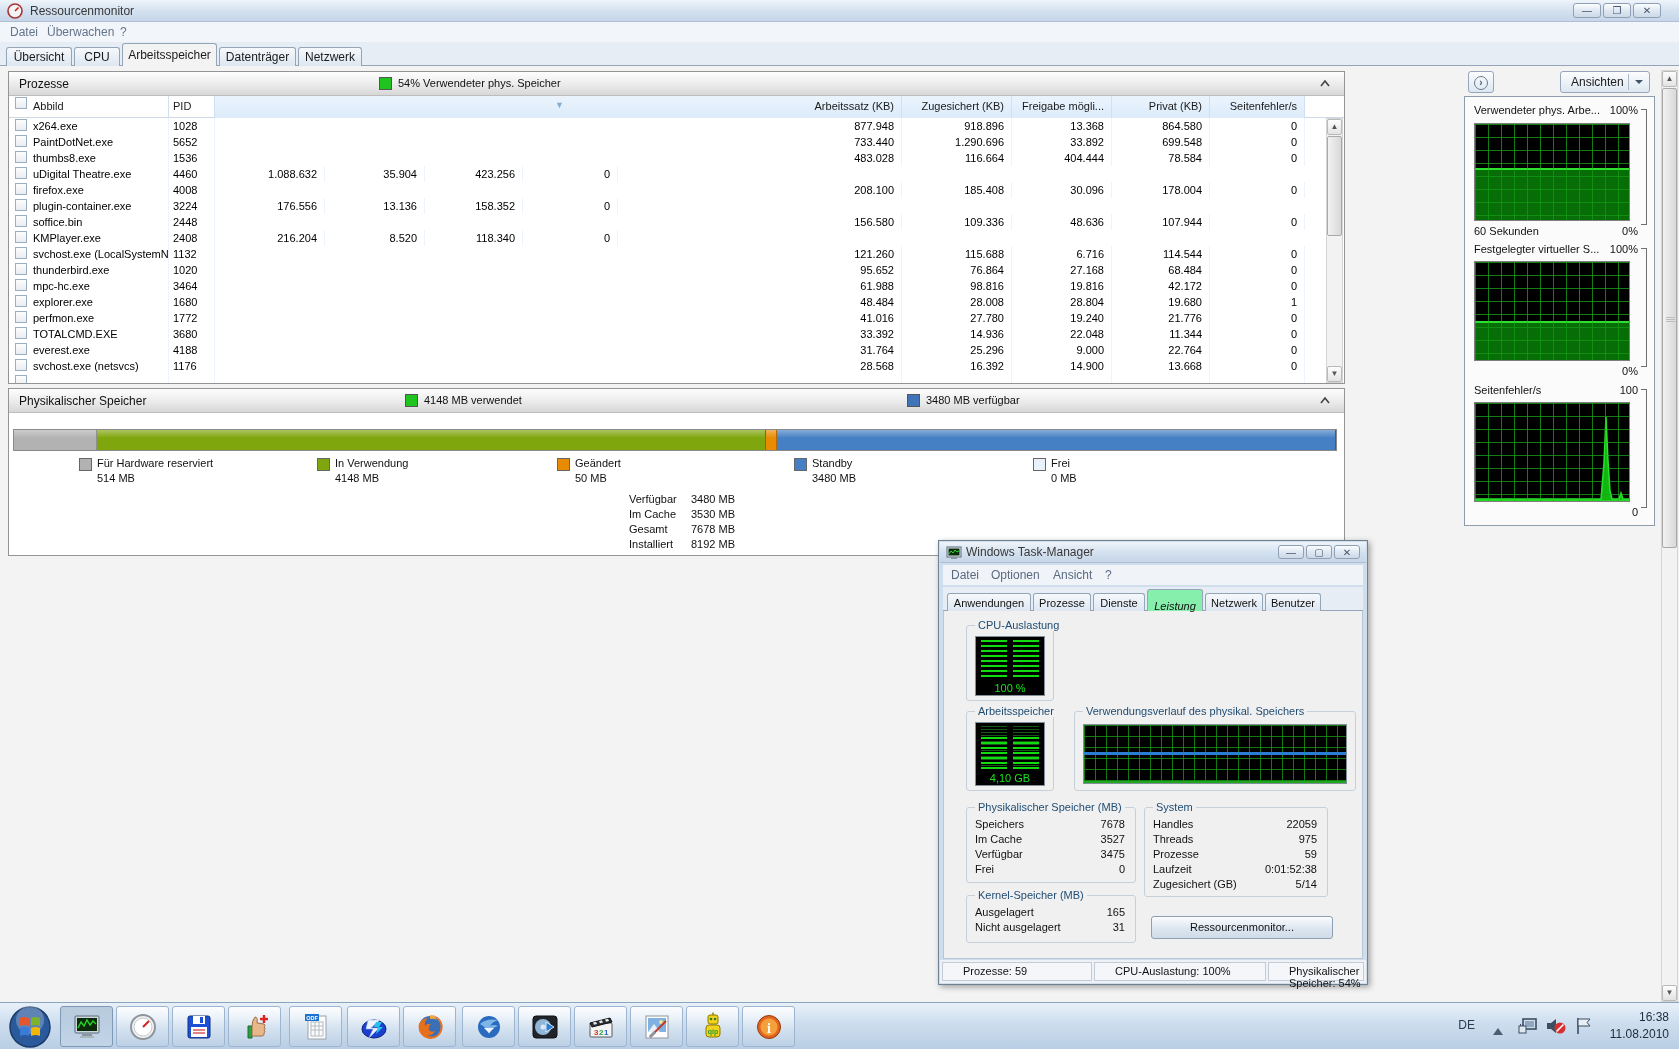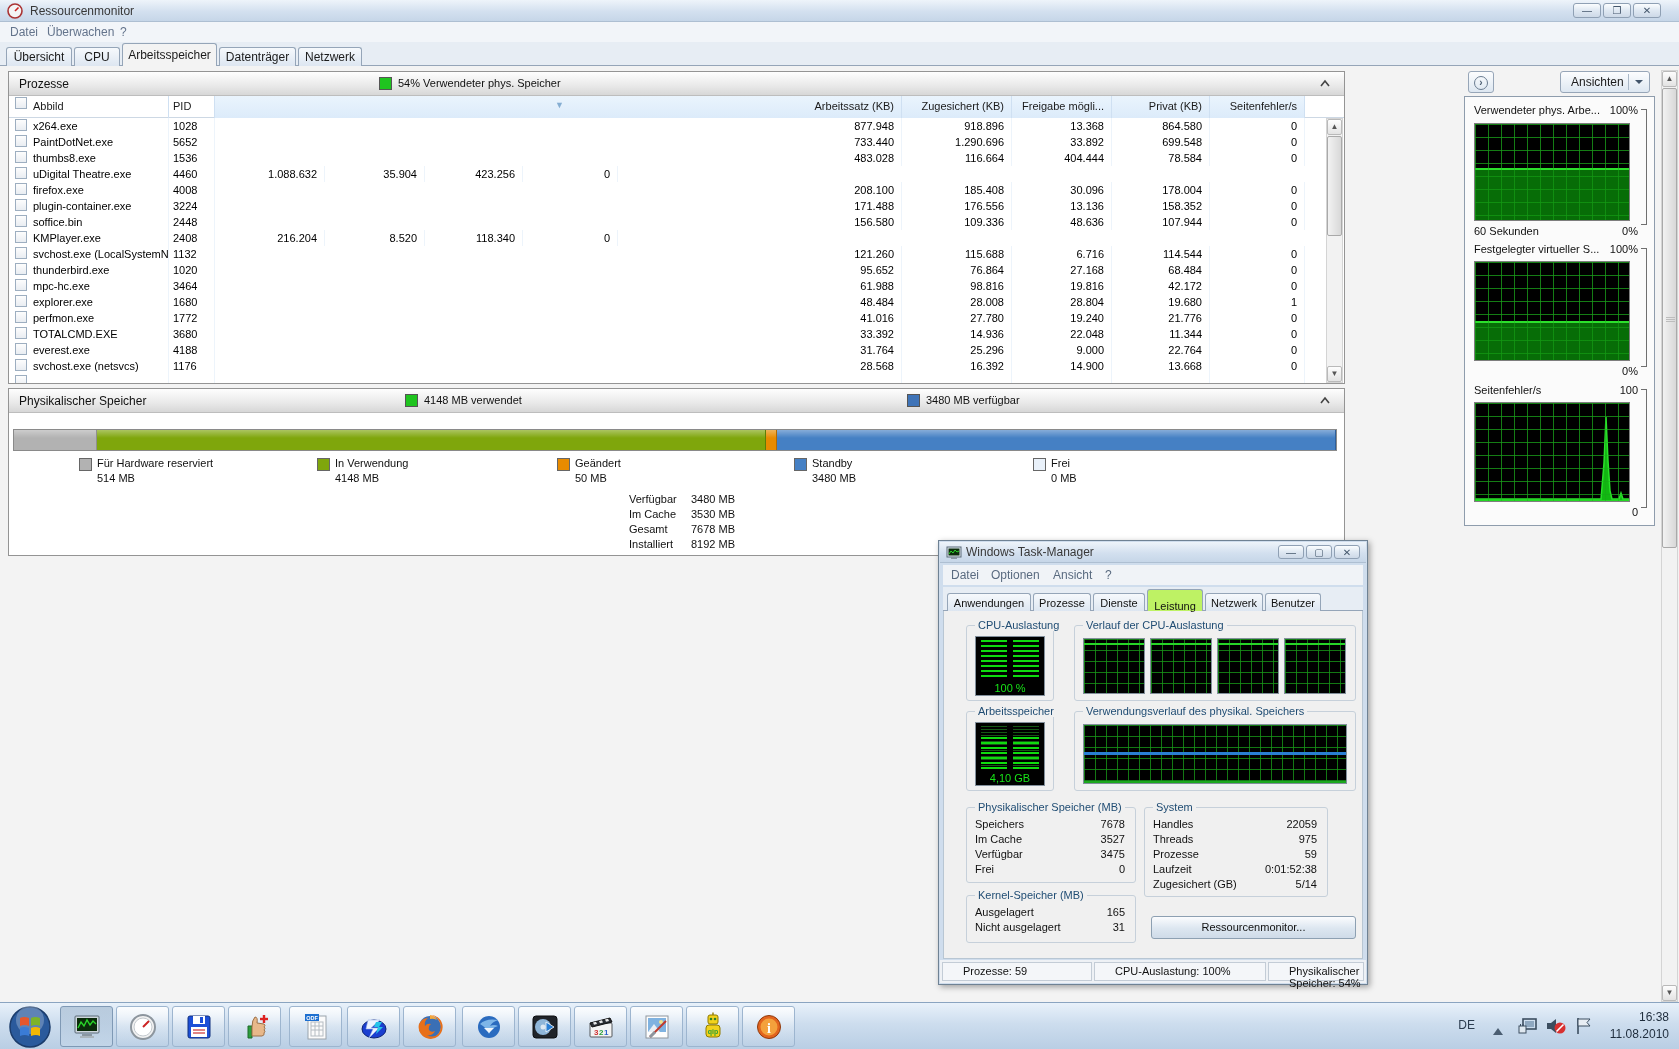--- a/index.html
+++ b/index.html
@@ -109,36 +109,36 @@
   .tm .titlebar{left:1px;top:1px;right:1px;height:21px;}
   .tm .ttext{left:26px;top:3px;}
   .tm .ticon{left:6px;top:3px;}
   .tm .winbtns{right:6px;top:3px;}
   .tm .winbtn{width:26px;height:14px;}
   .tm-menubar{position:absolute;left:4px;top:24px;right:4px;height:20px;background:#f0f3f7;}
   .tm-menubar span{position:absolute;top:3px;font-size:12px;color:#5a6b80;}
   .tm-tabs{position:absolute;left:4px;top:46px;right:4px;height:24px;border-bottom:1px solid #95a5b8;background:#e7edf4;}
   .tm-tab{position:absolute;bottom:-1px;height:18px;border:1px solid #95a5b8;border-bottom:none;border-radius:3px 3px 0 0;
     background:linear-gradient(#f6f9fc,#dde6f1);font-size:11px;text-align:center;padding-top:3px;color:#111;}
-  .tm-tab.active{height:22px;background:#bef264;padding-top:10px;z-index:2;}
+  .tm-tab.active{height:22px;background:#86efac;padding-top:10px;z-index:2;font-style:italic;}
   .tm-page{position:absolute;left:4px;top:70px;right:4px;bottom:25px;background:#f0f0f0;border:1px solid #b8c6d3;border-top:none;}
   .group{position:absolute;border:1px solid #c6d0da;border-radius:3px;}
   .group .glabel{position:absolute;left:8px;top:-7px;background:#f0f0f0;padding:0 3px;font-size:11px;color:#1f4c73;white-space:nowrap;}
   .ledbox{position:absolute;background:#000;border:1px solid #828f9b;}
   .ledcol{position:absolute;top:3px;bottom:16px;width:26px;}
   .ledval{position:absolute;left:0;right:0;bottom:1px;text-align:center;font-size:11px;color:#17e317;}
   .tmgraph{position:absolute;background:#000;border:1px solid #828f9b;}
   .tmgrid{position:absolute;inset:0;
     background-image:repeating-linear-gradient(90deg,rgba(24,150,24,.8) 0 1px,transparent 1px 11px),
                      repeating-linear-gradient(rgba(24,150,24,.8) 0 1px,transparent 1px 11px);}
   .cpuline{position:absolute;left:0;right:0;top:7%;height:2px;background:#27d427;}
   .memline{position:absolute;left:0;right:0;top:46%;height:3px;background:#2a7fd4;}
   .botline{position:absolute;left:0;right:0;bottom:0;height:2px;background:#1da81d;}
   .stat-row{display:flex;justify-content:space-between;height:15px;font-size:11px;color:#111;padding:0 10px 0 8px;}
-  .tm-btn{position:absolute;left:207px;top:377px;width:205px;height:23px;border:1px solid #8da0b2;border-radius:3px;
+  .tm-btn{position:absolute;left:207px;top:377px;width:182px;height:23px;border:1px solid #8da0b2;border-radius:3px;
     background:linear-gradient(#fbfcfe,#dce6f0 55%,#cfdbe8);font-size:11px;color:#111;text-align:center;line-height:21px;}
   .tm-status{position:absolute;left:1px;right:1px;bottom:1px;height:23px;background:#eef1f5;display:flex;gap:2px;padding:2px;}
   .tm-status .cell{border:1px solid #c3ccd6;background:#f4f6f9;font-size:11px;color:#111;padding:2px 0 0 20px;}
 
   
   .taskbar{position:absolute;left:0;top:1002px;width:1679px;height:47px;
     background:linear-gradient(#e8f1fa,#cdddee 45%,#b9cee4);border-top:1px solid #8aa4c0;}
   .orb{position:absolute;left:8px;top:2px;width:44px;height:44px;}
   .tb-btn{position:absolute;top:3px;width:53px;height:41px;border:1px solid #9db5cf;border-radius:3px;
     background:linear-gradient(rgba(255,255,255,.85),rgba(255,255,255,.25) 50%,rgba(190,210,230,.4));
@@ -255,21 +255,20 @@
             <span class="td num c-zu">185.408</span>
             <span class="td num c-fr">30.096</span>
             <span class="td num c-pr">178.004</span>
             <span class="td num c-sf">0</span>
             <span class="td c-fill"></span>
           </div>
           <div class="tr">
             <span class="td c-cb"><span class="cbx"></span></span>
             <span class="td c-name">plugin-container.exe</span>
             <span class="td c-pid">3224</span>
-            <span class="td num c-ws">171.488</span>
             <span class="td num c-zu">176.556</span>
             <span class="td num c-fr">13.136</span>
             <span class="td num c-pr">158.352</span>
             <span class="td num c-sf">0</span>
             <span class="td c-fill"></span>
           </div>
           <div class="tr">
             <span class="td c-cb"><span class="cbx"></span></span>
             <span class="td c-name">soffice.bin</span>
             <span class="td c-pid">2448</span>
@@ -534,39 +533,20 @@
 
       <div class="group" style="left:22px;top:14px;width:88px;height:76px;">
         <span class="glabel">CPU-Auslastung</span>
         <div class="ledbox" style="left:8px;top:10px;width:70px;height:60px;">
           <div class="ledcol" style="left:5px;background:repeating-linear-gradient(#0fdb0f 0 2px,transparent 2px 5px);"></div>
           <div class="ledcol" style="right:5px;background:repeating-linear-gradient(#0fdb0f 0 2px,transparent 2px 5px);"></div>
           <div class="ledval">100 %</div>
         </div>
       </div>
 
-      <div class="group" style="left:130px;top:14px;width:282px;height:76px;">
-        <span class="glabel">Verlauf der CPU-Auslastung</span>
-        <div class="tmgraph" style="left:8px;top:12px;width:62px;height:56px;">
-            <div class="tmgrid"></div>
-            <div class="cpuline"></div>
-          </div>
-        <div class="tmgraph" style="left:75px;top:12px;width:62px;height:56px;">
-            <div class="tmgrid"></div>
-            <div class="cpuline"></div>
-          </div>
-        <div class="tmgraph" style="left:142px;top:12px;width:62px;height:56px;">
-            <div class="tmgrid"></div>
-            <div class="cpuline"></div>
-          </div>
-        <div class="tmgraph" style="left:209px;top:12px;width:62px;height:56px;">
-            <div class="tmgrid"></div>
-            <div class="cpuline"></div>
-          </div>
-      </div>
 
       <div class="group" style="left:22px;top:100px;width:88px;height:80px;">
         <span class="glabel">Arbeitsspeicher</span>
         <div class="ledbox" style="left:8px;top:10px;width:70px;height:64px;">
           <div class="ledcol" style="left:5px;background:repeating-linear-gradient(#155815 0 1px,transparent 1px 3px);"></div>
           <div class="ledcol" style="right:5px;background:repeating-linear-gradient(#155815 0 1px,transparent 1px 3px);"></div>
           <div class="ledcol" style="left:5px;top:auto;height:52%;background:repeating-linear-gradient(#0fdb0f 0 2px,transparent 2px 5px);"></div>
           <div class="ledcol" style="right:5px;top:auto;height:52%;background:repeating-linear-gradient(#0fdb0f 0 2px,transparent 2px 5px);"></div>
           <div class="ledval">4,10 GB</div>
         </div>

